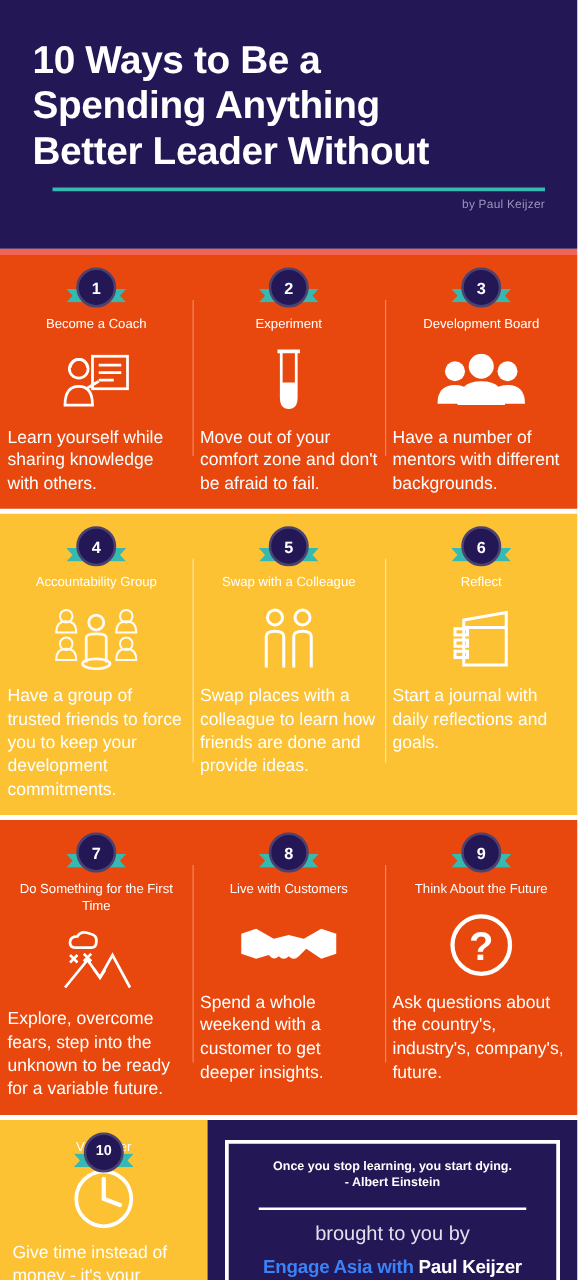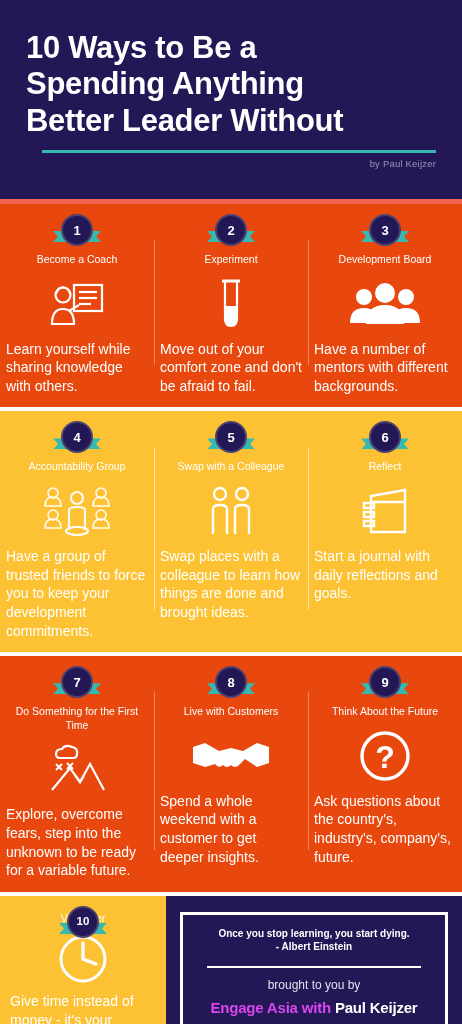--- a/index.html
+++ b/index.html
@@ -182,31 +182,31 @@
     font-weight: bold;
     line-height: 1.35;
   }
   .quote-rule {
     height: 2px;
     background: #ffffff;
     margin: 12px 8px 10px 8px;
   }
   .brought {
     color: #e3e0ee;
-    font-size: 12px;
+    font-size: 16px;
     line-height: 1.3;
     margin-bottom: 6px;
   }
   .brand {
     font-size: 15px;
     font-weight: bold;
     letter-spacing: -0.2px;
     line-height: 1.2;
   }
-  .brand .orange { color: #d946ef; }
+  .brand .orange { color: #3b82f6; }
   .brand .white { color: #ffffff; }
 
   
   .footer {
     height: 62px;
     background: #ffffff;
     display: flex;
     flex-direction: column;
     align-items: center;
     justify-content: center;
@@ -349,21 +349,21 @@
       </div>
       <div class="item-title">Swap with a Colleague</div>
       <div class="icon-box">
         <svg width="50" height="50" viewBox="0 0 50 50" fill="none" stroke="#fff" stroke-width="2.4">
           <circle cx="14" cy="8" r="6"></circle>
           <path d="M7 48 L7 23 Q7 19 14 19 Q21 19 21 23 L21 48"></path>
           <circle cx="36" cy="8" r="6"></circle>
           <path d="M29 48 L29 23 Q29 19 36 19 Q43 19 43 23 L43 48"></path>
         </svg>
       </div>
-      <div class="item-desc">Swap places with a colleague to learn how things are done and brought ideas.</div>
+      <div class="item-desc">Swap places with a colleague to learn how friends are done and provide ideas.</div>
     </div>
 
     <div class="col">
       <div class="badge-wrap">
         <div class="ribbon-l"></div>
         <div class="ribbon-r"></div>
         <div class="badge">6</div>
       </div>
       <div class="item-title">Reflect</div>
       <div class="icon-box">

